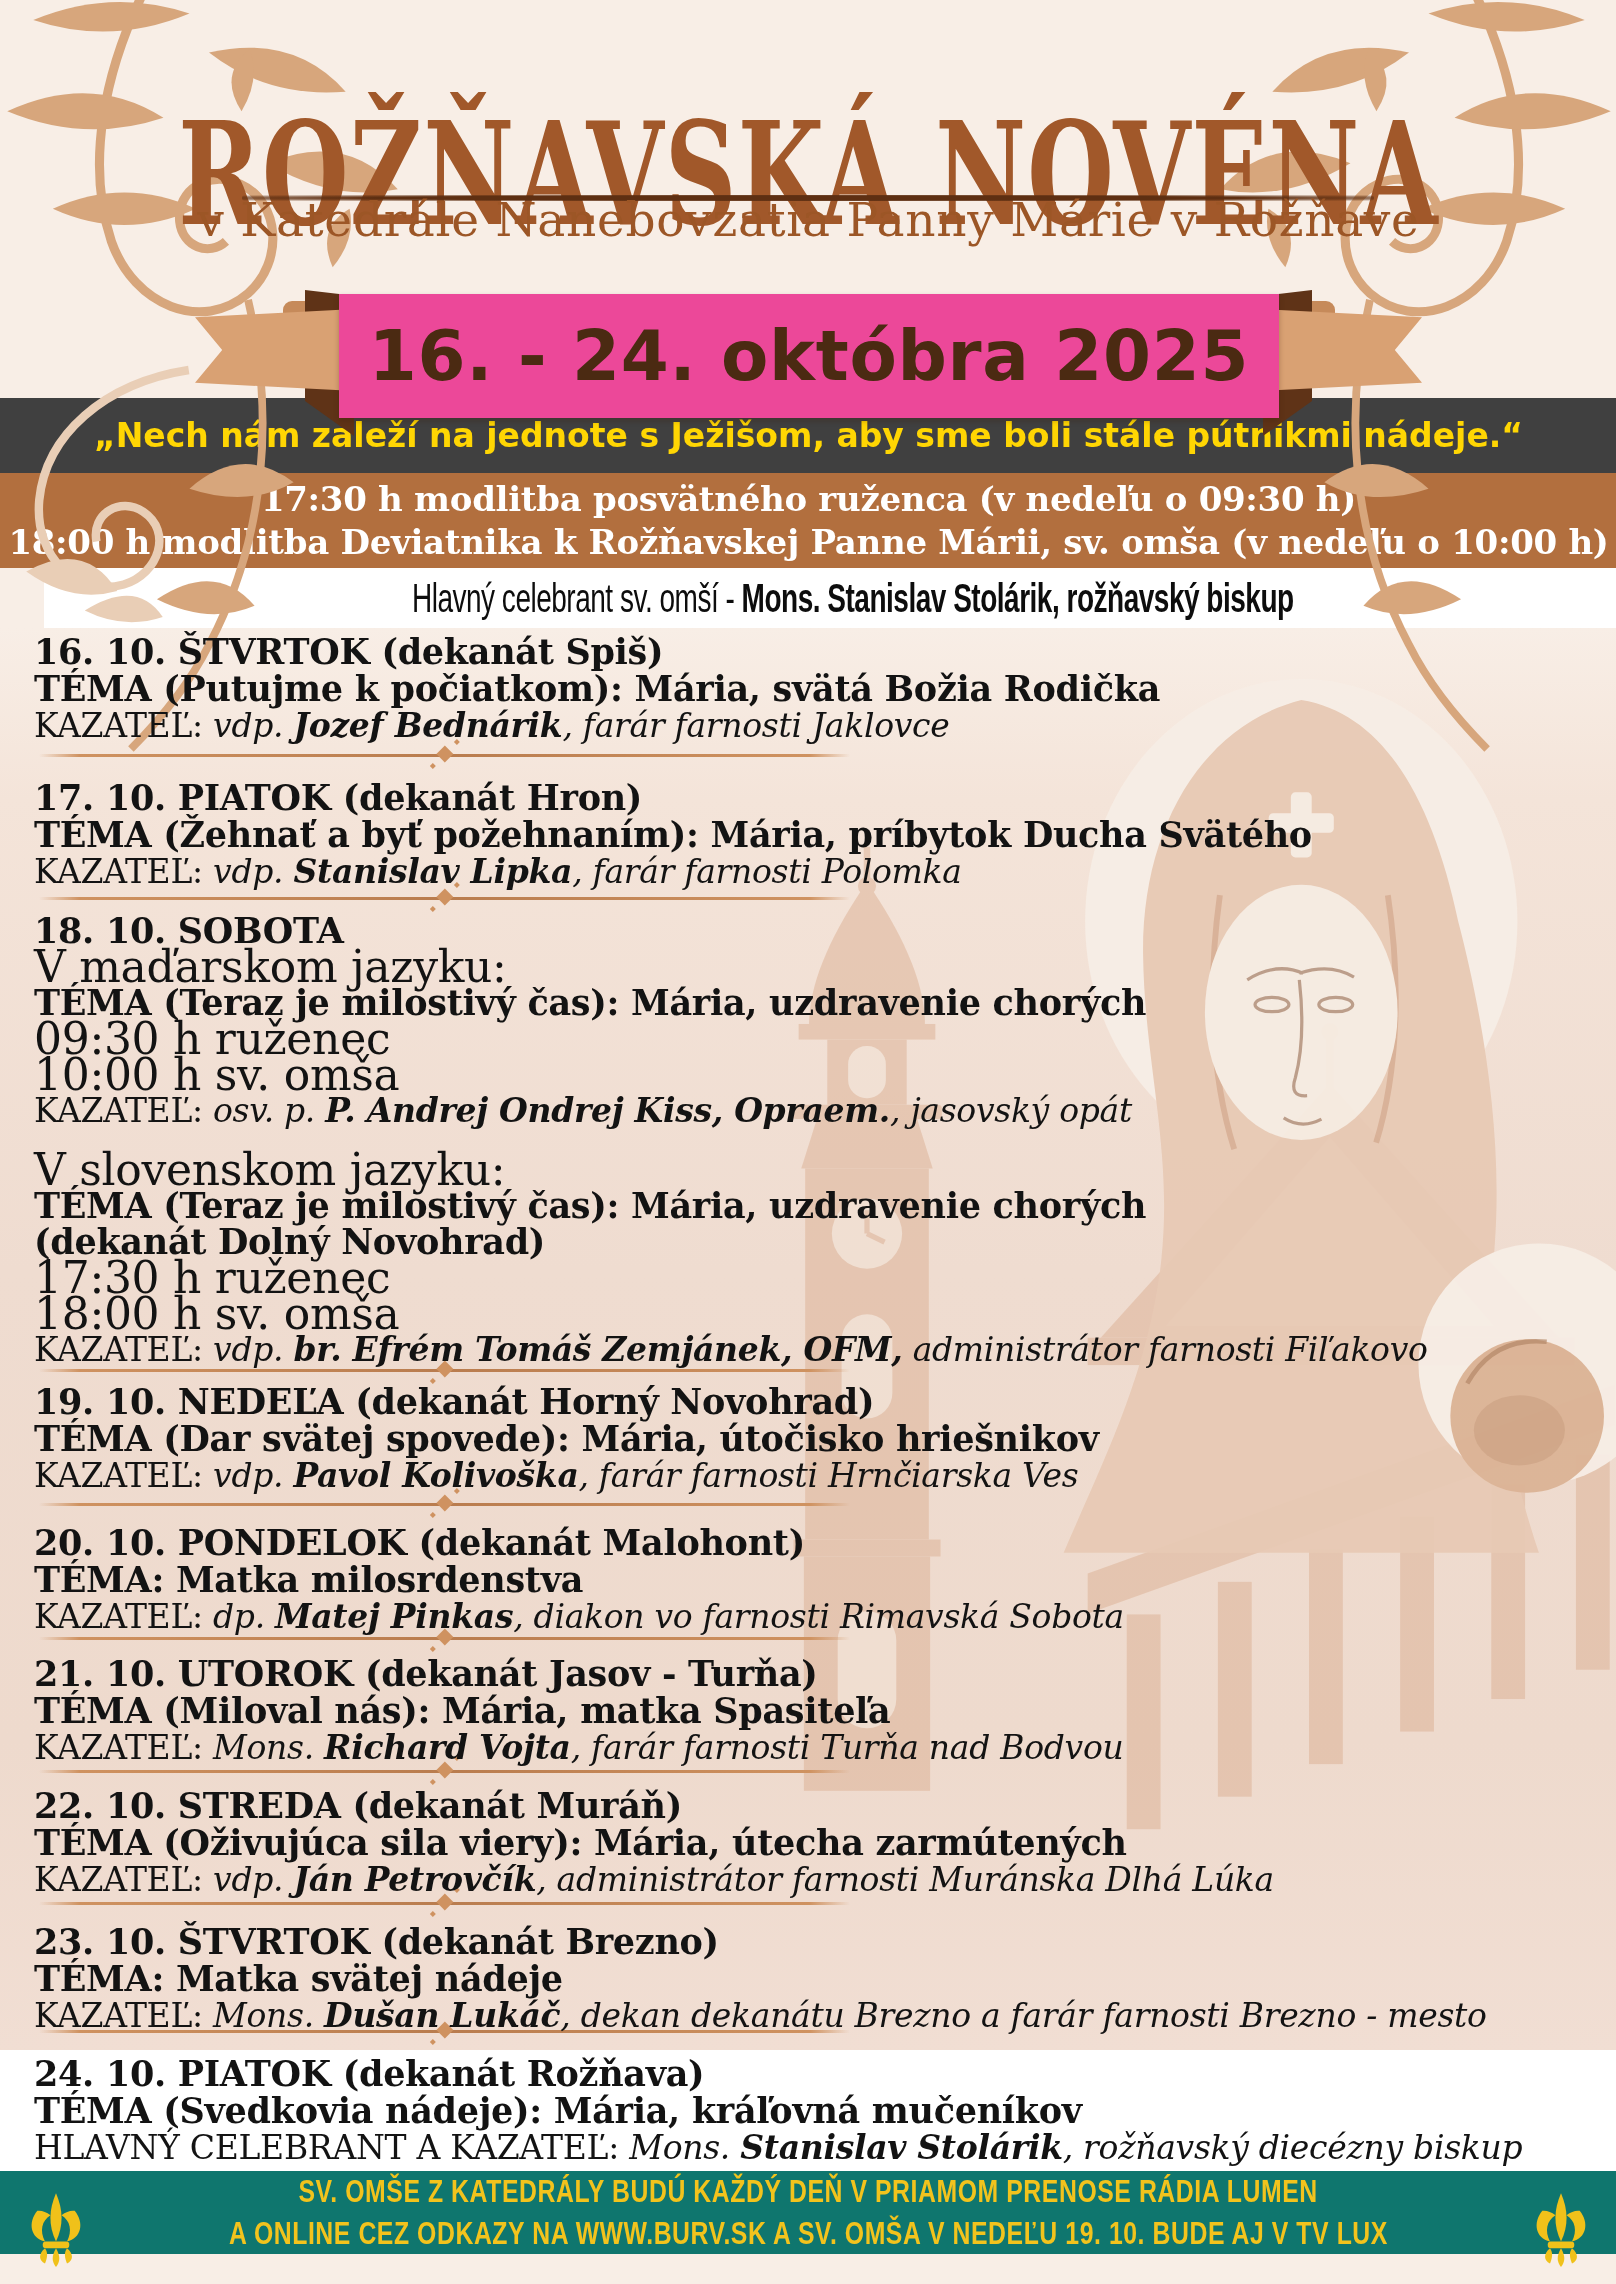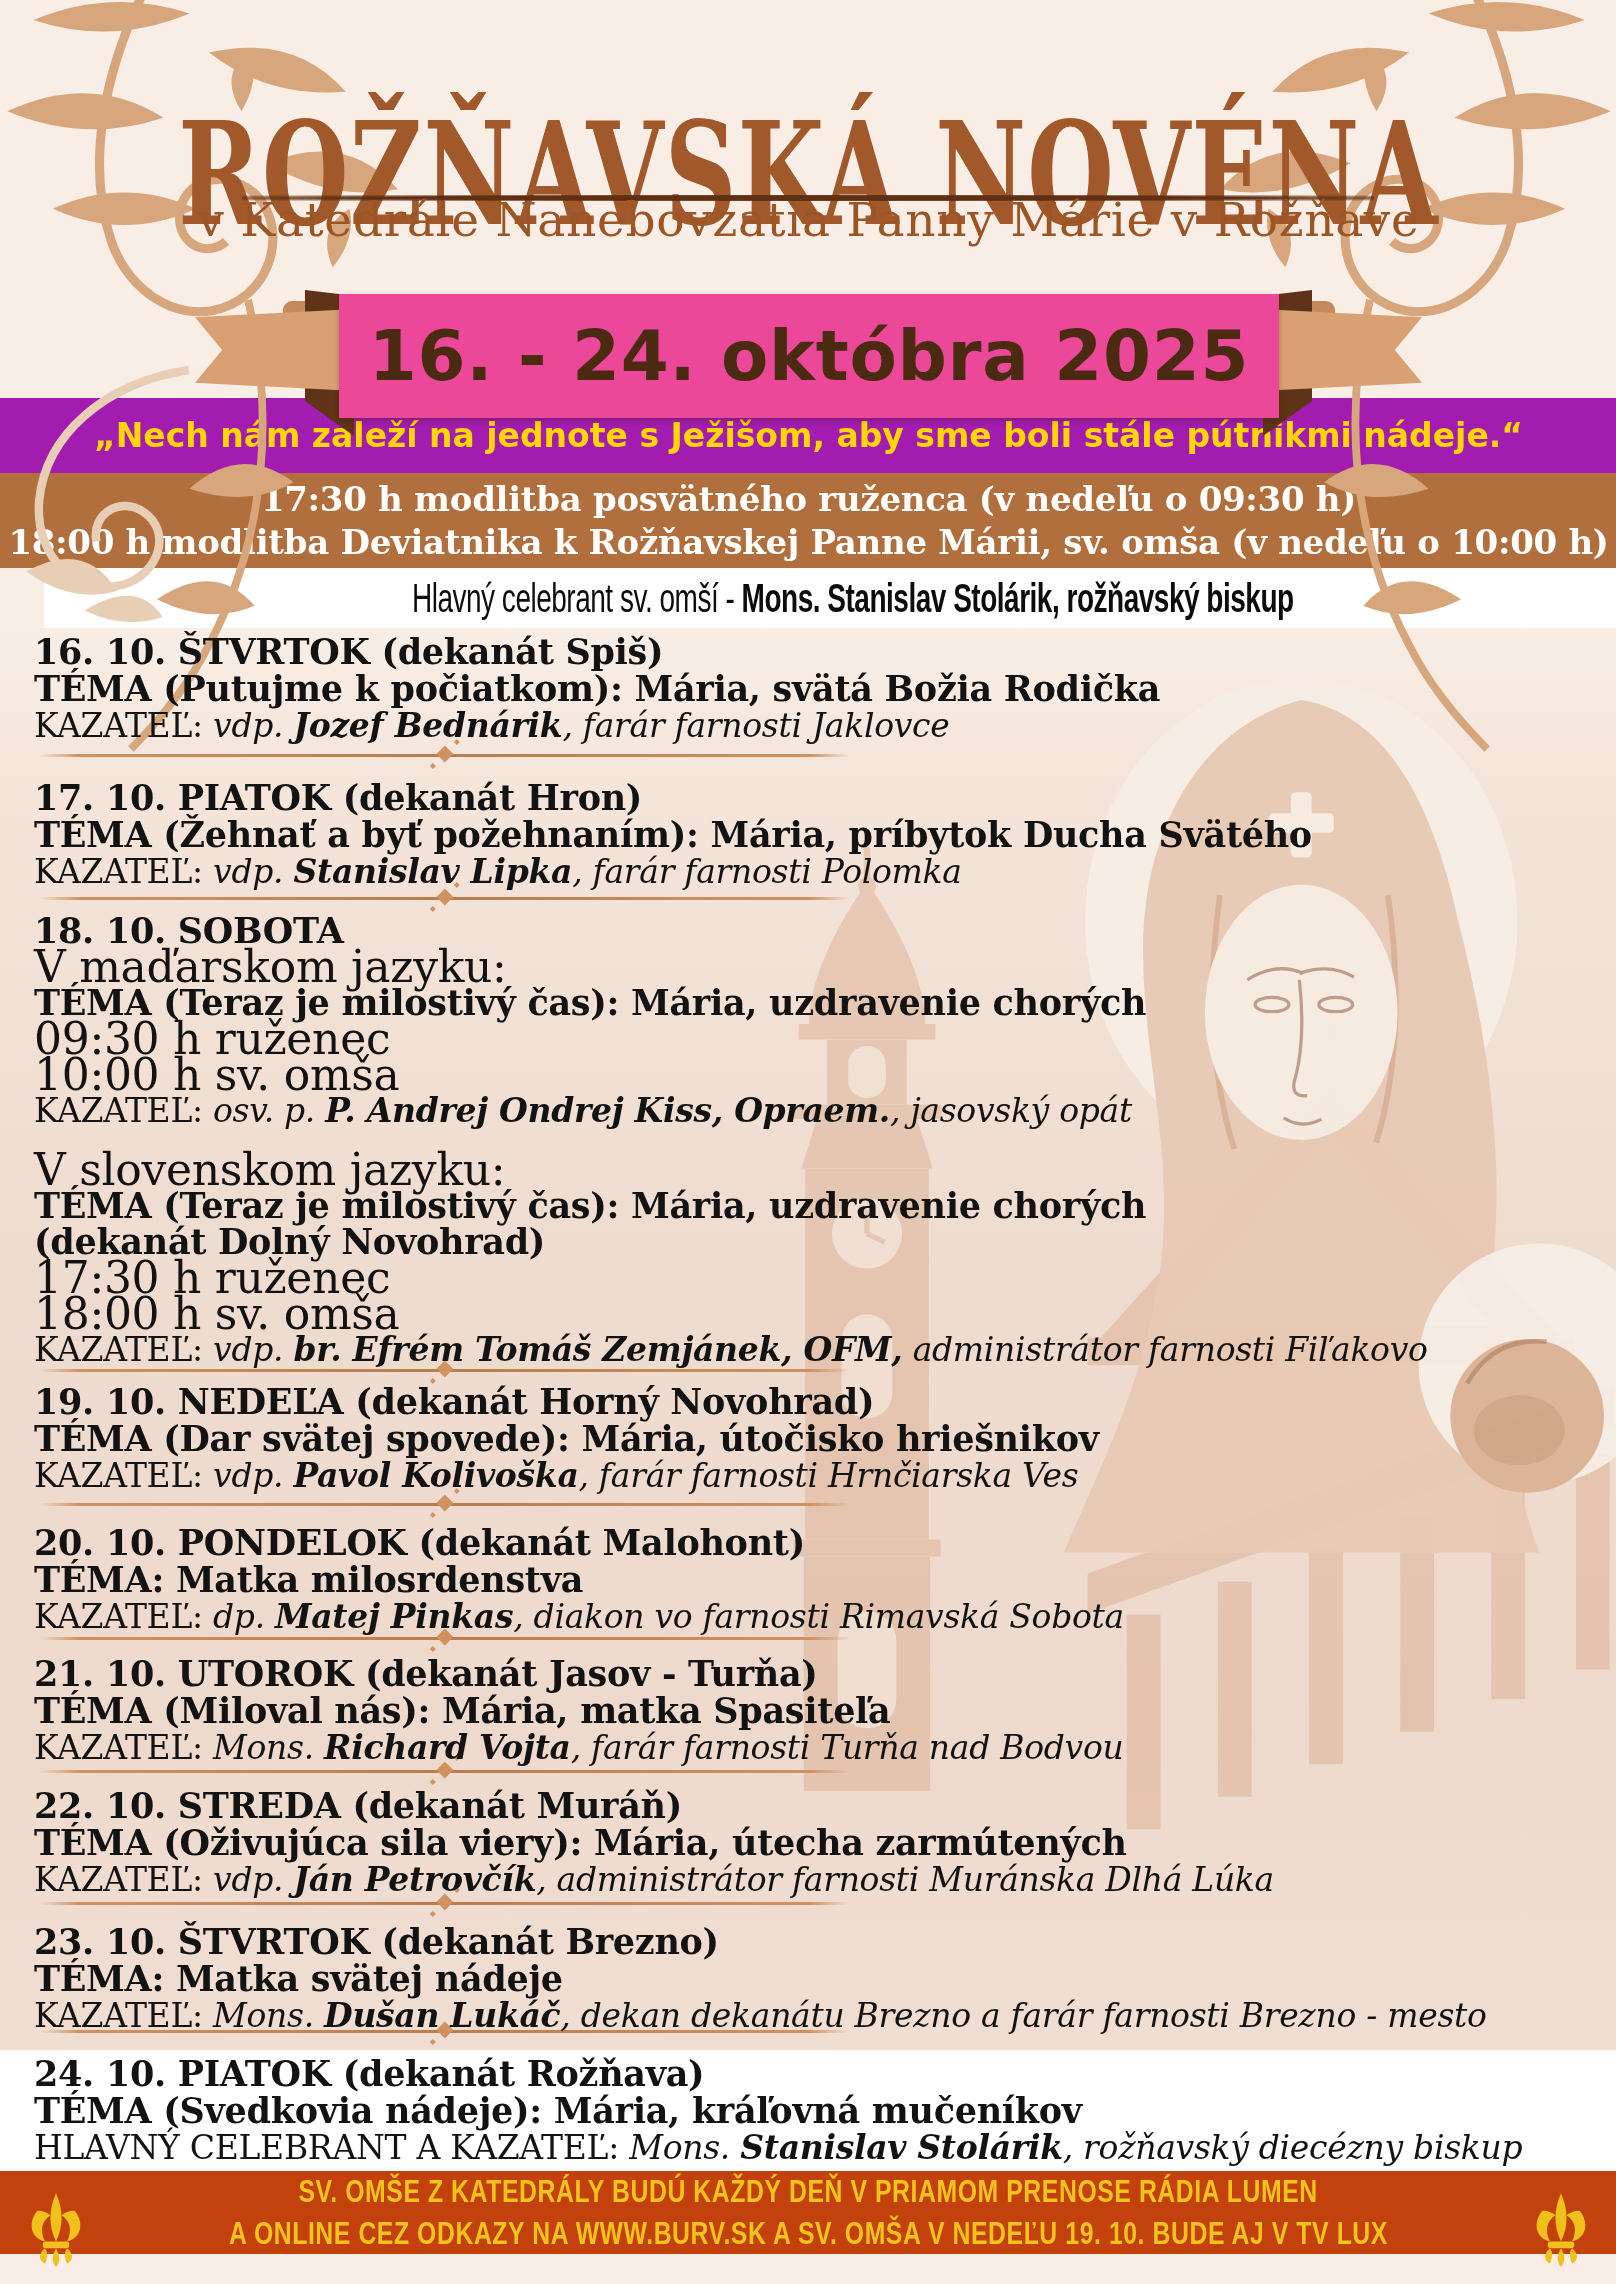--- a/index.html
+++ b/index.html
@@ -49,21 +49,21 @@
     position:absolute;top:294px;left:339px;width:940px;height:124px;background:#ec4899;
     box-shadow:0 2.6px 5.2px rgba(60,30,10,.3);
     display:flex;align-items:center;justify-content:center;
   }
   .ribbon-date{
     font-family:"DejaVu Sans","Liberation Sans",sans-serif;font-weight:bold;
     font-size:69px;color:#4b2a12;white-space:nowrap;letter-spacing:0.7px;
   }
   
   .band{position:absolute;left:0;width:100%;z-index:1;}
-  .band-quote{top:398px;height:75px;background:#a21caf;display:flex;align-items:center;justify-content:center;}
+  .band-quote{top:398px;height:75px;background:#404040;display:flex;align-items:center;justify-content:center;}
   .quote-text{
     font-family:"DejaVu Sans","Liberation Sans",sans-serif;font-weight:bold;font-size:33px;
     color:#ffd603;white-space:nowrap;z-index:3;
   }
   .band-schedule{top:473px;height:95px;background:#b26f3e;display:flex;flex-direction:column;align-items:center;justify-content:center;gap:3.9px;}
   .sched-line{font-weight:bold;font-size:34px;color:#ffffff;white-space:nowrap;letter-spacing:-0.3px;z-index:3;}
   .band-celebrant{top:568px;height:60px;background:#ffffff;display:flex;align-items:center;justify-content:center;margin-left:44px;}
   .celebrant-line{
     font-family:"Liberation Sans",sans-serif;font-size:40px;color:#0d0d0d;
     white-space:nowrap;transform:scaleX(.7);letter-spacing:-0.7px;
@@ -90,21 +90,21 @@
     position:absolute;left:39px;width:811px;height:2.6px;z-index:3;
     background:linear-gradient(90deg,rgba(207,146,96,0),#cf9260 5%,#b97c4e 50%,#cf9260 95%,rgba(207,146,96,0));
   }
   .divider-orn{
     position:absolute;left:50%;top:-6.5px;width:11.7px;height:11.7px;margin-left:-5.9px;
     background:#cf9260;transform:rotate(45deg);
     box-shadow:0 17px 0 -3.9px #cf9260, 0 -17px 0 -3.9px #cf9260;
   }
   
   .footer{
-    position:absolute;top:2171px;left:0;width:100%;height:83px;background:#c2410c;z-index:4;
+    position:absolute;top:2171px;left:0;width:100%;height:83px;background:#0f766e;z-index:4;
     display:flex;flex-direction:column;align-items:center;justify-content:center;gap:6px;
   }
   .footer-line{
     font-family:"Liberation Sans",sans-serif;font-weight:bold;font-size:31px;color:#f2c31d;
     white-space:nowrap;transform:scaleX(.8);letter-spacing:0.7px;
   }
   .fleur{position:absolute;top:19.5px;width:68px;height:77px;}
   .fleur-left{left:22px;}
   .fleur-right{right:22px;}
 </style>

